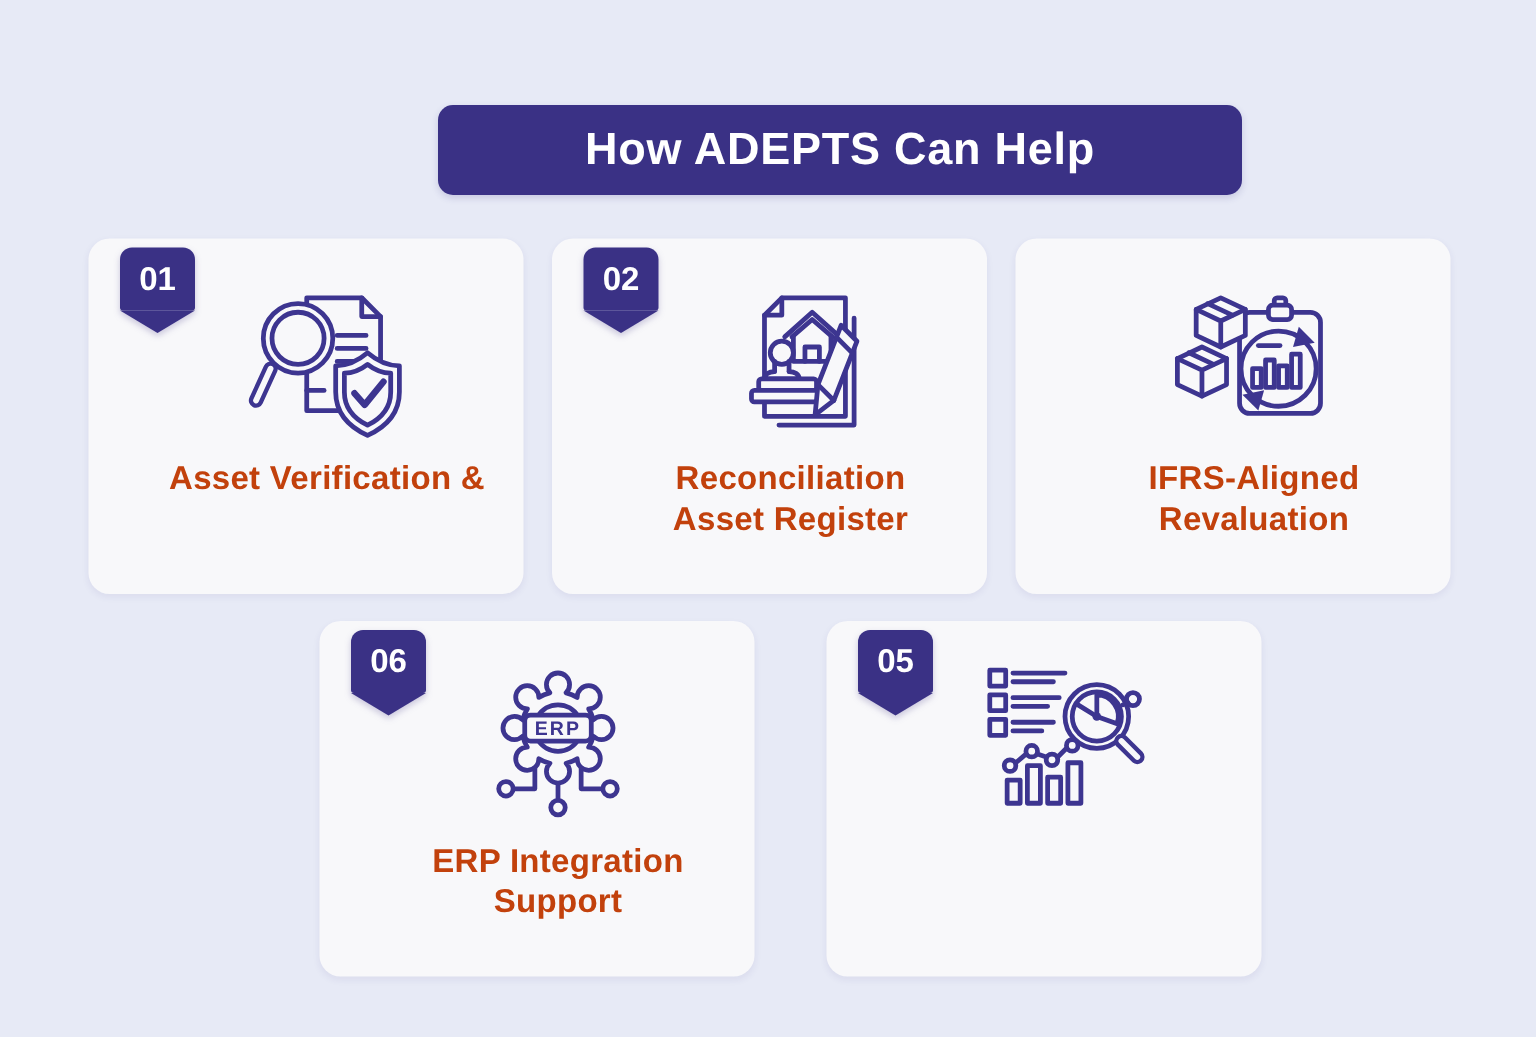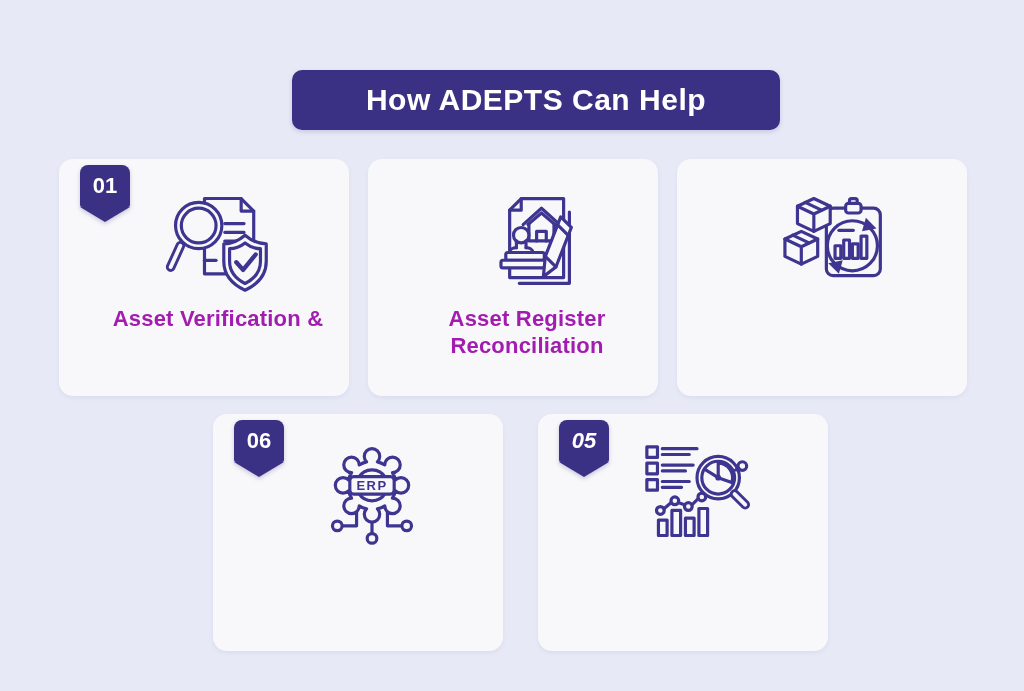--- a/index.html
+++ b/index.html
@@ -4,39 +4,39 @@
 <style>
   * { margin:0; padding:0; box-sizing:border-box; }
   html,body { width:1024px; height:691px; }
   body {
     position:relative;
     background:#e7eaf6;
     font-family:"Liberation Sans", sans-serif;
     overflow:hidden;
   }
   .banner {
-    position:absolute; left:292px; top:70px; width:488px; height:60px;
+    position:absolute; left:292px; top:70px; width:536px; height:60px;
     background:#3a3185; border-radius:10px;
     display:flex; align-items:center; justify-content:center;
     box-shadow:0 2px 5px rgba(58,49,133,0.18);
   }
   .banner h1 {
     color:#ffffff; font-size:30px; font-weight:bold; letter-spacing:0.5px;
   }
   .card {
     position:absolute; width:290px; height:237px;
     background:#f8f8fa; border-radius:14px;
     box-shadow:0 2px 5px rgba(58,49,133,0.07);
     display:flex; flex-direction:column; align-items:center;padding-left:28px;
   }
   .c1{left:59px;  top:159px;}
   .c2{left:368px; top:159px;}
   .c3{left:677px; top:159px;}
   .c4{left:213px; top:414px;}
-  .c5{left:538px; top:414px;font-style:italic;}
+  .c5{left:551px; top:414px;}
   .badge {
     position:absolute; left:21px; top:6px; width:50px;
     display:flex; flex-direction:column; align-items:center;
     filter:drop-shadow(0 2px 2px rgba(58,49,133,0.25));
   }
   .badge-rect {
     width:50px; height:42px; background:#3a3185;
     border-radius:8px 8px 2px 2px;
     display:flex; align-items:center; justify-content:center;
     color:#ffffff; font-size:22px; font-weight:bold;
@@ -47,21 +47,21 @@
     border-right:25px solid transparent;
     border-top:15px solid #3a3185;
   }
   .icon-wrap { margin-top:26px; height:110px; display:flex; align-items:center; justify-content:center; }
   svg.icon { stroke:#3d3590; fill:none; stroke-width:3.3; stroke-linecap:round; stroke-linejoin:round; }
   svg.icon .fillbg { fill:#f8f8fa; }
   svg.icon .fillink { fill:#3d3590; stroke:none; }
   svg.icon text { stroke:none; fill:#3d3590; font-weight:bold; font-family:"Liberation Sans", sans-serif; }
   .card-title {
     margin-top:10px; text-align:center;
-    color:#a21caf; font-size:22px; font-weight:bold; line-height:27px;
+    color:#c2410c; font-size:22px; font-weight:bold; line-height:27px;
     letter-spacing:0.2px;
   }
 </style>
 </head>
 <body>
 
 <div class="banner">
   <h1>How ADEPTS Can Help</h1>
 </div>
 
@@ -84,42 +84,46 @@
       <path d="M88 60 C93 64 99 66 104 66 V79 C104 90 98 97 88 102 C78 97 72 90 72 79 V66 C77 66 83 64 88 60 Z"></path>
       <path d="M79 80 L86 88 L99 72" stroke-width="4.5"></path>
     </svg>
   </div>
   <div class="card-title">
     <div>Asset Verification &amp;</div>
   </div>
 </div>
 
 <div class="card c2">
+  <div class="badge">
+    <div class="badge-rect">02</div>
+    <div class="badge-point"></div>
+  </div>
   <div class="icon-wrap">
     <svg class="icon" width="116" height="106" viewBox="0 0 120 110">
       <path d="M104 26 V100 H52"></path>
       <path d="M54 12 H98 V94 H42 V24 Z" class="fillbg"></path>
       <path d="M54 12 V24 H42"></path>
       <path d="M56 39 L75 22 L94 39"></path>
       <path d="M61 39 L75 27 L89 39"></path>
       <path d="M62 39 V56 H88 V39"></path>
       <path d="M70 56 V46 H80 V56"></path>
       <circle cx="54" cy="50" r="8" class="fillbg"></circle>
       <path d="M49 56 V63 M59 56 V63"></path>
       <path d="M49 63 C45 63 42 65 42 68 H66 C66 65 63 63 59 63"></path>
       <rect x="38" y="68" width="40" height="8" rx="2" class="fillbg"></rect>
       <rect x="33" y="76" width="50" height="8" rx="2" class="fillbg"></rect>
       <path d="M95 31 L106 42 L90 83 L77 93 L79 72 Z" class="fillbg"></path>
       <path d="M91.8 39.2 L102.8 50.2"></path>
       <path d="M79 72 L90 83"></path>
     </svg>
   </div>
   <div class="card-title">
+    <div>Reconciliation</div>
     <div>Asset Register</div>
-    <div>Reconciliation</div>
   </div>
 </div>
 
 <div class="card c3">
   <div class="icon-wrap">
     <svg class="icon" width="116" height="106" viewBox="0 0 120 110">
       <rect x="50" y="22" width="56" height="70" rx="7" class="fillbg"></rect>
       <rect x="74" y="12" width="8" height="6" rx="2" class="fillbg"></rect>
       <rect x="70" y="17" width="16" height="10" rx="3" class="fillbg"></rect>
       <circle cx="77" cy="61" r="26" class="fillbg"></circle>
@@ -132,20 +136,22 @@
       <rect x="86" y="51" width="6" height="23"></rect>
       <path d="M20 20 L37 12 L54 20 L54 38 L37 46 L20 38 Z" class="fillbg"></path>
       <path d="M20 20 L37 28 L54 20 M37 28 V46"></path>
       <path d="M28 16 L45 24"></path>
       <path d="M7 54 L24 46 L41 54 L41 72 L24 80 L7 72 Z" class="fillbg"></path>
       <path d="M7 54 L24 62 L41 54 M24 62 V80"></path>
       <path d="M15 50 L32 58"></path>
     </svg>
   </div>
   <div class="card-title">
+    <div>IFRS-Aligned</div>
+    <div>Revaluation</div>
   </div>
 </div>
 
 <div class="card c4">
   <div class="badge">
     <div class="badge-rect">06</div>
     <div class="badge-point"></div>
   </div>
   <div class="icon-wrap">
     <svg class="icon" width="116" height="108" viewBox="0 0 120 112">
@@ -160,20 +166,24 @@
         A8 8 0 1 1 38.80 59.25 A25 25 0 0 1 35.64 51.62
         A8 8 0 1 1 35.64 40.38 A25 25 0 0 1 38.80 32.75
         A8 8 0 1 1 46.75 24.80 A25 25 0 0 1 54.38 21.64
         A8 8 0 1 1 65.62 21.64 A25 25 0 0 1 73.25 24.80
         A8 8 0 1 1 81.20 32.75 A25 25 0 0 1 84.36 40.38 Z"></path>
       <path d="M46.1 38 A16 16 0 0 1 73.9 38"></path>
       <path d="M73.9 54 A16 16 0 0 1 46.1 54"></path>
       <rect x="37" y="37" width="46" height="18" rx="4" class="fillbg"></rect>
       <text x="60" y="51" text-anchor="middle" font-size="13.5" letter-spacing="1.5">ERP</text>
     </svg>
+  </div>
+  <div class="card-title">
+    <div>ERP Integration</div>
+    <div>Support</div>
   </div>
 </div>
 
 <div class="card c5">
   <div class="badge">
     <div class="badge-rect">05</div>
     <div class="badge-point"></div>
   </div>
   <div class="icon-wrap">
     <svg class="icon" width="116" height="108" viewBox="0 0 120 112">

